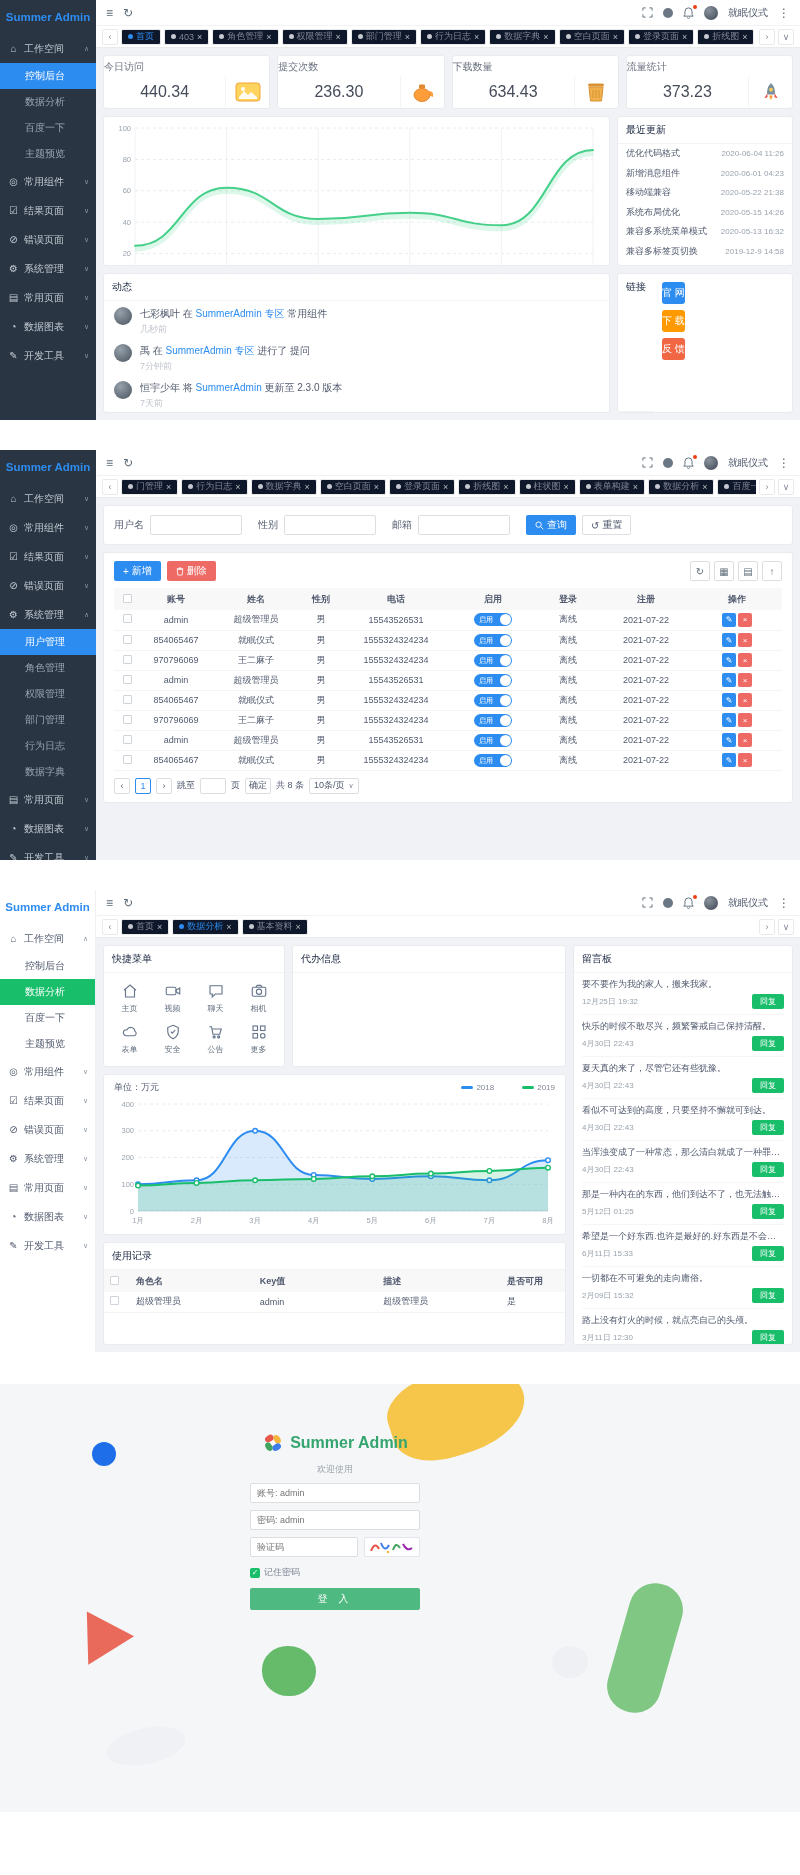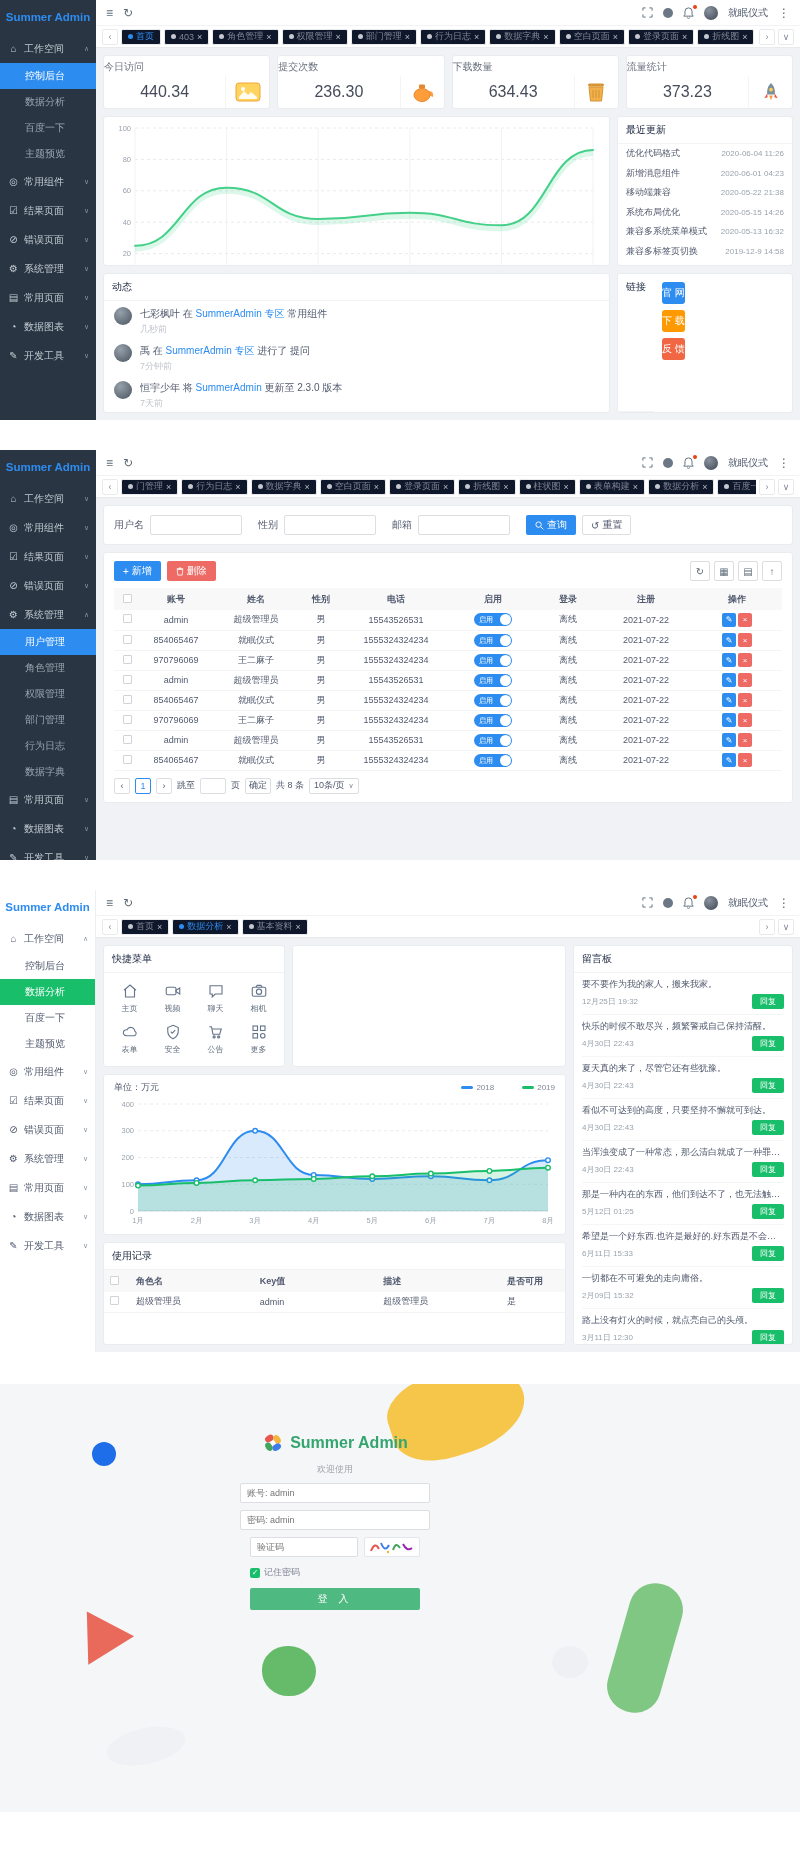--- a/index.html
+++ b/index.html
@@ -126,21 +126,21 @@
 .msg-text{font-size:9px;color:#515a6e;white-space:nowrap;overflow:hidden;text-overflow:ellipsis}
 .msg-foot{display:flex;justify-content:space-between;align-items:center;margin-top:3px}
 .msg-date{font-size:8px;color:#9aa3ad}
 .reply-btn{background:#19be6b;color:#fff;font-size:8px;border:none;border-radius:2px;padding:2px 8px;cursor:pointer}
 
 .shape{position:absolute}
 .login-box{position:absolute;left:250px;top:48px;width:170px;display:flex;flex-direction:column;align-items:center}
 .login-title-row{display:flex;align-items:center;gap:6px}
 .login-title{font-size:16px;font-weight:bold;color:#35a56f;white-space:nowrap}
 .login-sub{font-size:9px;color:#a0a6ad;margin-top:9px}
-.login-box input{width:190px;height:20px;margin-top:7px;border:1px solid #dcdee2;border-radius:2px;padding:0 6px;font-size:9px;color:#515a6e;outline:none;background:#fff}
+.login-box input{width:170px;height:20px;margin-top:7px;border:1px solid #dcdee2;border-radius:2px;padding:0 6px;font-size:9px;color:#515a6e;outline:none;background:#fff}
 .cap-row{display:flex;gap:6px;width:170px;align-items:center}
 .cap-row input{width:108px;flex:1}
 .captcha{width:56px;height:20px;margin-top:7px;background:#fff;border:1px solid #e3e6ea;border-radius:2px;display:flex;align-items:center;justify-content:center;cursor:pointer}
 .remember{display:flex;align-items:center;gap:4px;align-self:flex-start;margin-top:9px;font-size:9px;color:#808695;cursor:pointer}
 .remember-cb{width:10px;height:10px;background:#19be6b;border-radius:2px;color:#fff;font-size:8px;display:inline-flex;align-items:center;justify-content:center}
 .login-btn{width:170px;height:22px;margin-top:9px;background:#4eb980;border:none;border-radius:2px;color:#fff;font-size:10px;cursor:pointer;letter-spacing:4px}
 </style>
 </head>
 <body>
 
@@ -1013,20 +1013,21 @@
                       <rect x="4" y="4" width="6" height="6"></rect>
                       <rect x="14" y="4" width="6" height="6"></rect>
                       <rect x="4" y="14" width="6" height="6"></rect>
                       <circle cx="17" cy="17" r="3"></circle>
                     </svg>
                     <span>更多</span>
                   </div>
               </div>
             </div>
             <div class="card todo-card">
+              <div class="card-title">代办信息</div>
             </div>
           </div>
           <div class="card chart2-card">
             <div class="c2-head">
               <span>单位：万元</span>
               <div class="legend" id="c2-legend">
                 <span class="lg-item">
                     <span class="lgm" style="background: rgb(45, 140, 240);"></span>
                     <span>2018</span>
                   </span>

